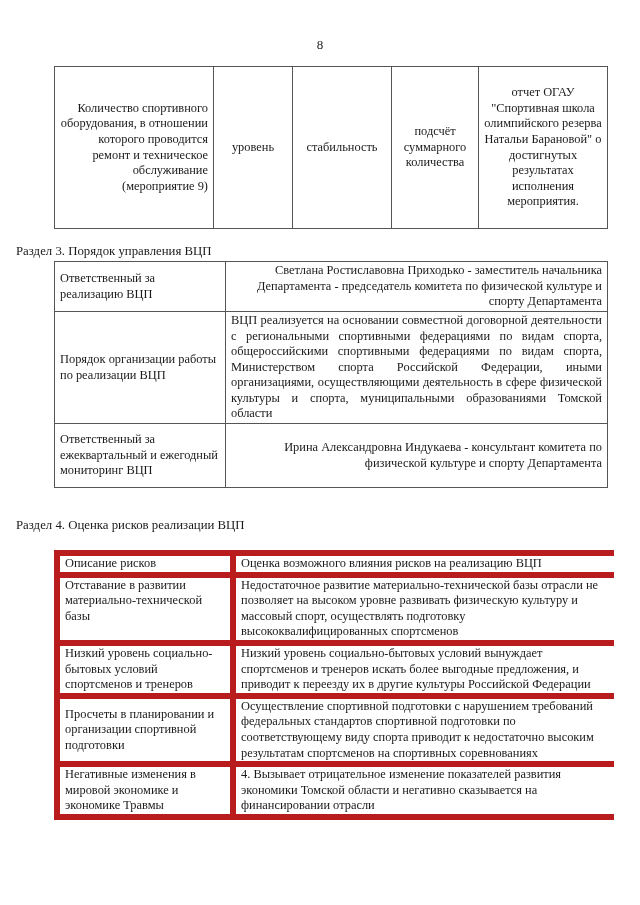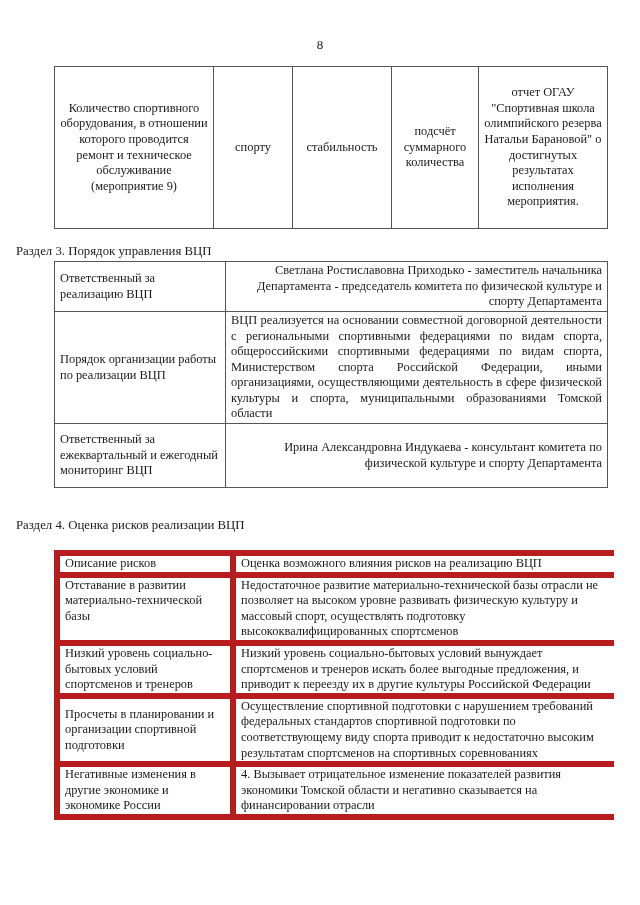--- a/index.html
+++ b/index.html
@@ -12,21 +12,21 @@
       position: absolute; left: 0; width: 640px; top: 37px;
       text-align: center; font-size: 13px;
     }
     table { border-collapse: collapse; position: absolute; }
     td { vertical-align: middle; font-size: 12.4px; line-height: 15.6px; }
 
     
     #t1 { left: 54px; top: 66px; width: 554px; }
     #t1 td { border: 1.5px solid #555; padding: 2px 5px; }
     #t1 td.c { text-align: center; }
-    #t1 td.l { text-align: center; }
+    #t1 td.l { text-align: right; }
     #t1 tr { height: 162px; }
 
     .section-title {
       position: absolute; left: 16px; width: 640px; 
       font-size: 12.8px;
     }
     #s3 { top: 244px; }
     #s4 { top: 518px; }
 
     
@@ -45,21 +45,21 @@
   </style>
 </head>
 <body>
 
 <div class="page-number">8</div>
 
 <table id="t1">
   <tbody>
       <tr>
     <td class="l" style="width:148px">Количество спортивного оборудования, в отношении которого проводится ремонт и техническое обслуживание (мероприятие 9)</td>
-    <td class="c" style="width:68px">спорту</td>
+    <td class="c" style="width:68px">уровень</td>
     <td class="c" style="width:88px">стабильность</td>
     <td class="c" style="width:76px">подсчёт суммарного количества</td>
     <td class="c">отчет ОГАУ "Спортивная школа олимпийского резерва Натальи Барановой" о достигнутых результатах исполнения мероприятия.</td>
   </tr>
 </tbody>
   </table>
 
 <div id="s3" class="section-title">Раздел 3. Порядок управления ВЦП</div>
 
 <table id="t2">
@@ -93,17 +93,17 @@
   </tr>
   <tr>
     <td class="k">Низкий уровень социально-бытовых условий спортсменов и тренеров</td>
     <td class="v">Низкий уровень социально-бытовых условий вынуждает спортсменов и тренеров искать более выгодные предложения, и приводит к переезду их в другие культуры Российской Федерации</td>
   </tr>
   <tr>
     <td class="k" style="vertical-align:middle">Просчеты в планировании и организации спортивной подготовки</td>
     <td class="v">Осуществление спортивной подготовки с нарушением требований федеральных стандартов спортивной подготовки по соответствующему виду спорта приводит к недостаточно высоким результатам спортсменов на спортивных соревнованиях</td>
   </tr>
   <tr>
-    <td class="k">Негативные изменения в другие экономике и экономике России</td>
+    <td class="k">Негативные изменения в мировой экономике и экономике Травмы</td>
     <td class="v">4. Вызывает отрицательное изменение показателей развития экономики Томской области и негативно сказывается на финансировании отрасли</td>
   </tr>
 </tbody>
   </table>
 
 </body></html>

